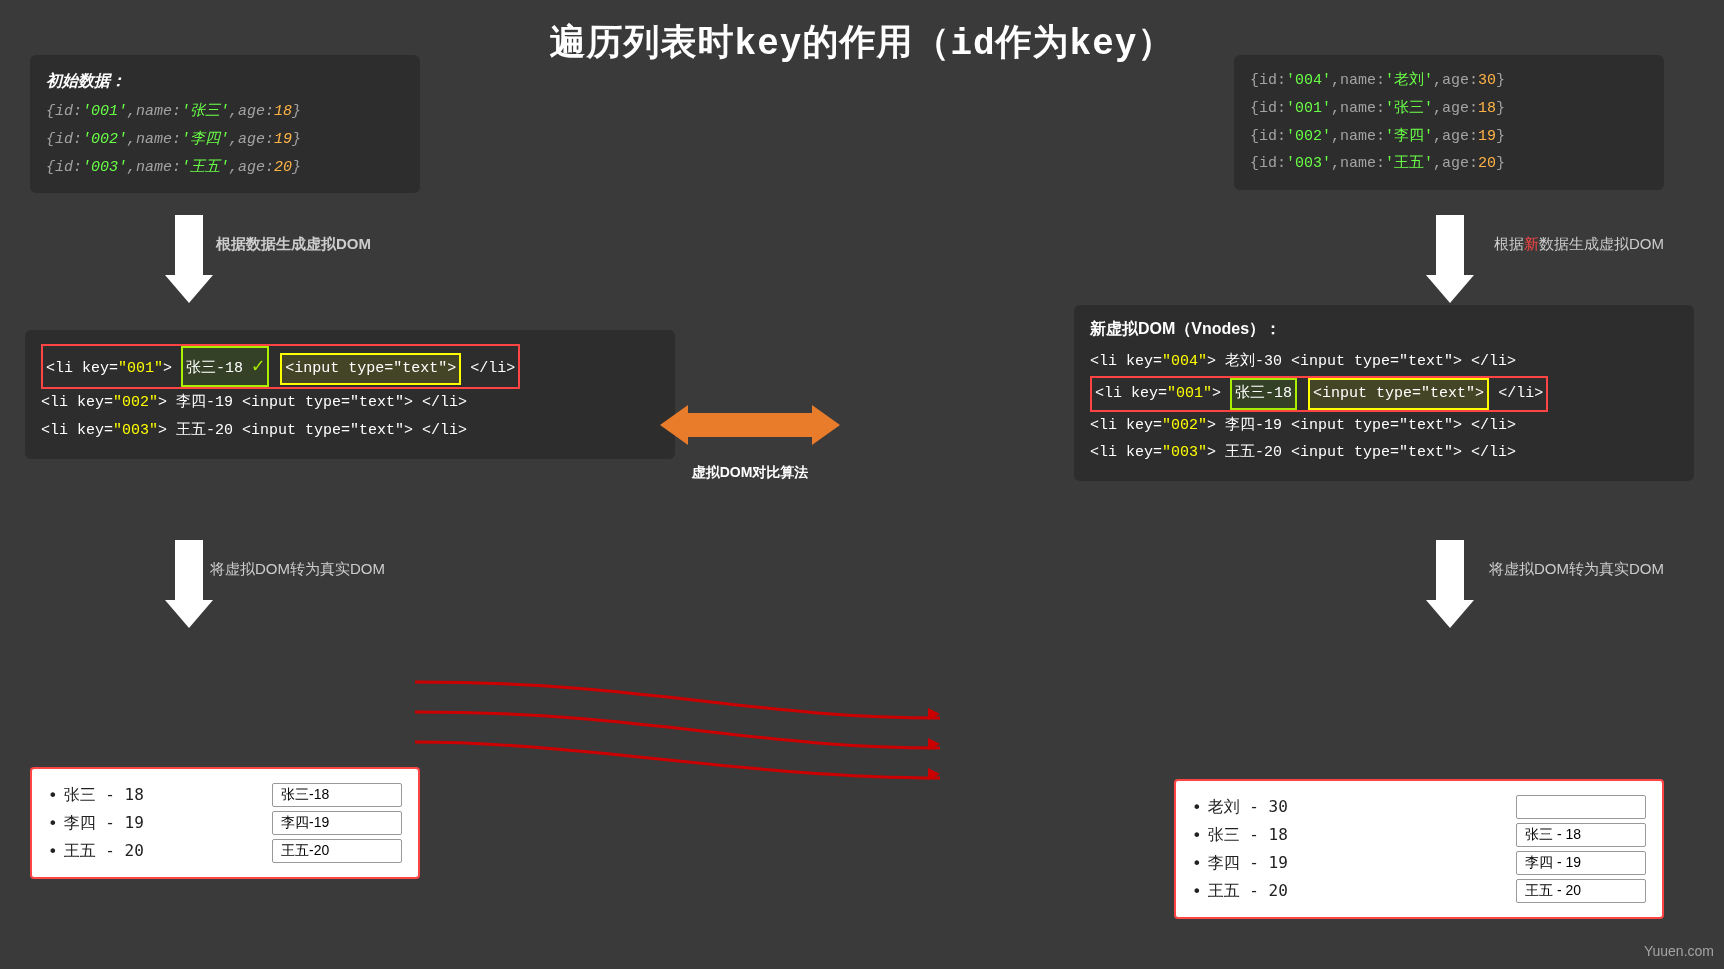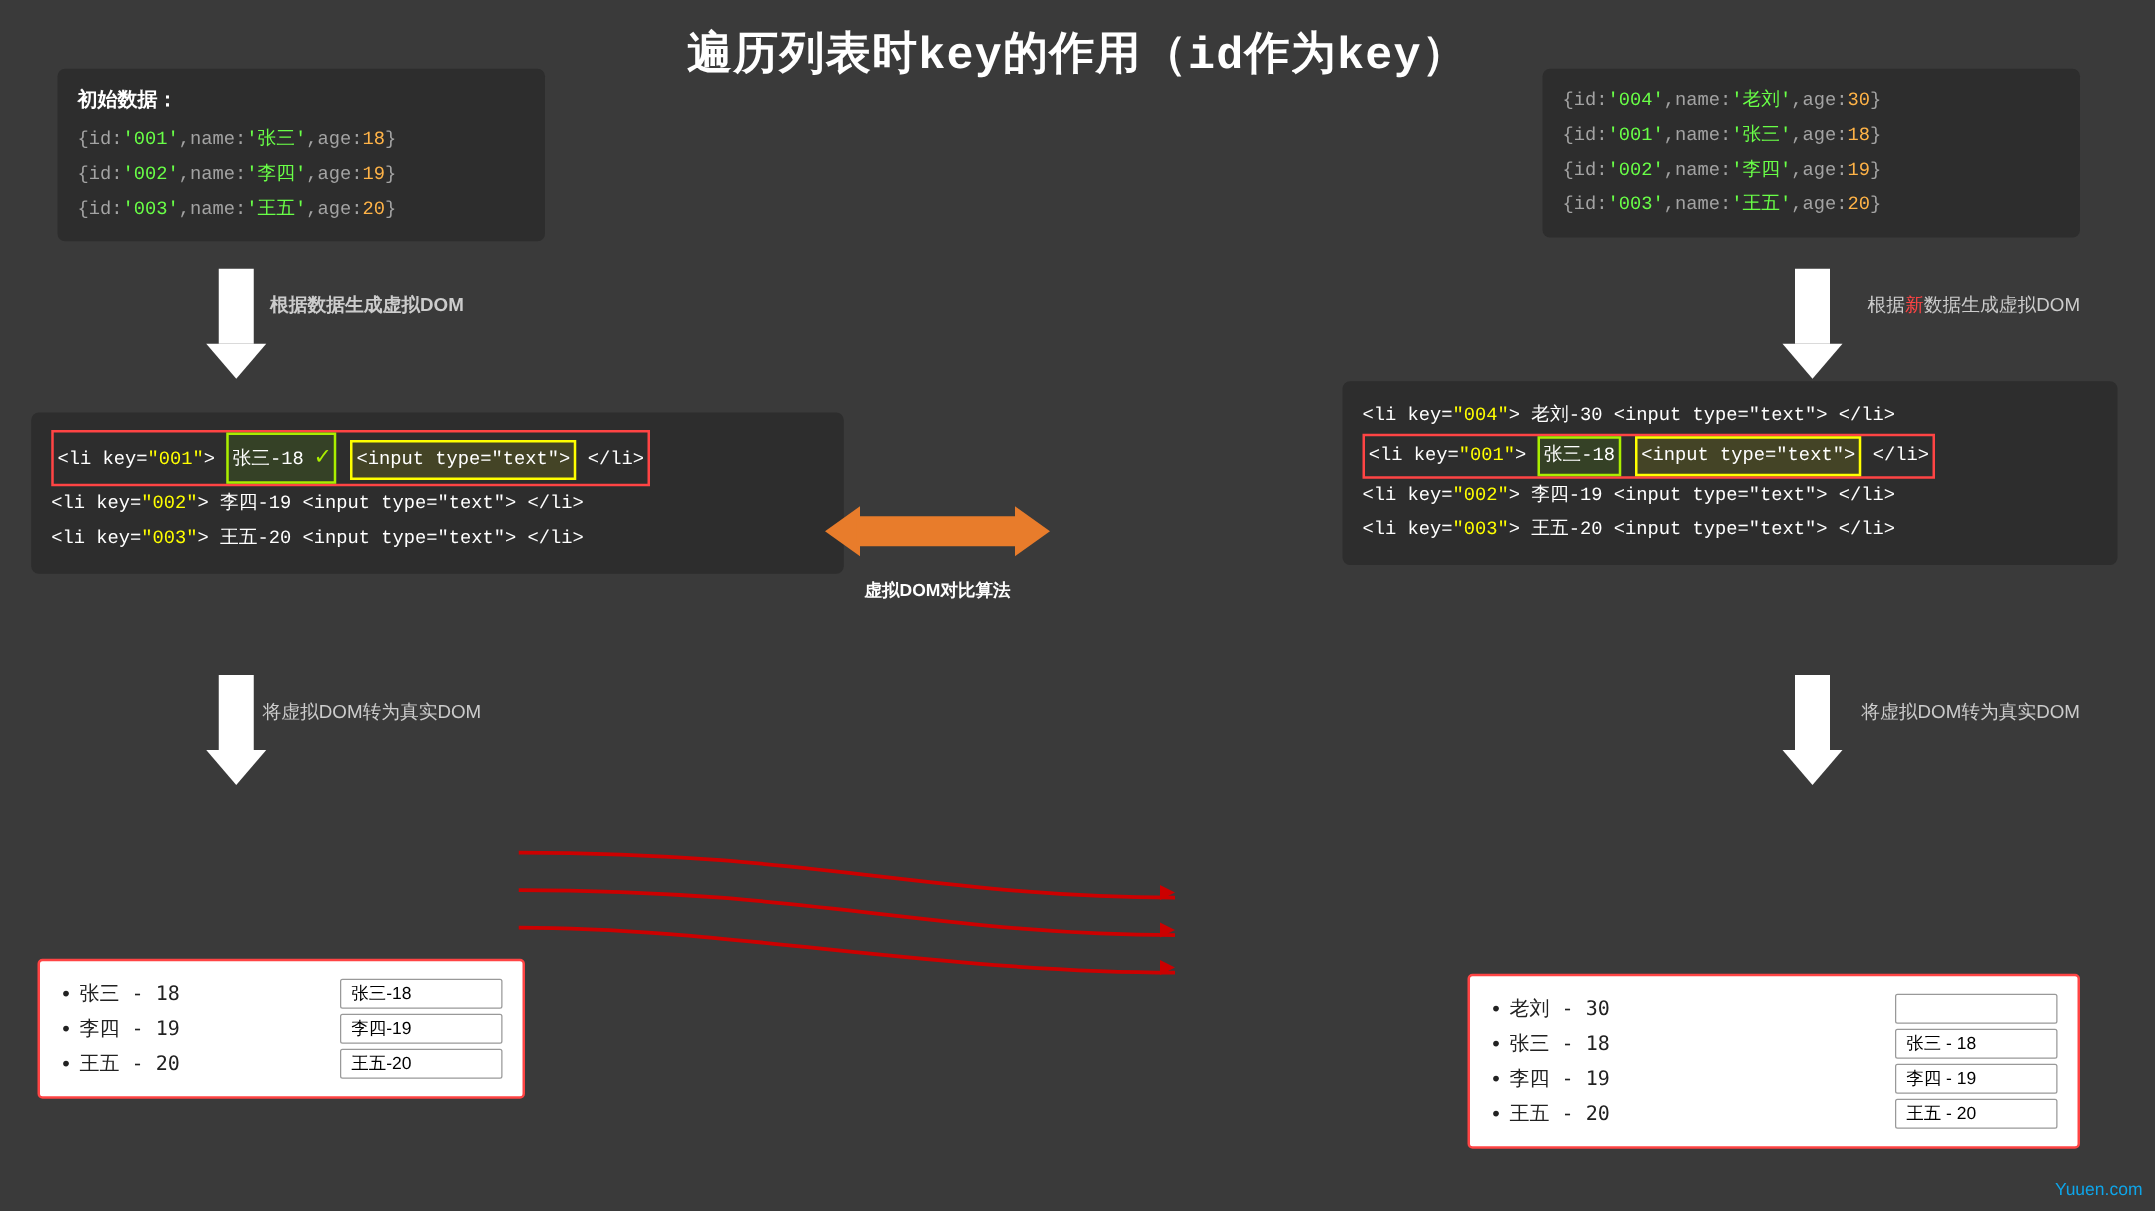--- a/index.html
+++ b/index.html
@@ -42,22 +42,23 @@
 
     .cyan { color: #a3a3a3; }
     .green { color: #69ff47; }
     .orange-c { color: #ffb347; }
     .white { color: #fff; }
     .yellow { color: #ffff00; }
 
     
     #init-data {
       top: 55px;
-      left: 46px;
+      left: 30px;
       width: 390px;
+      font-style: italic;
     }
 
     
     #new-data {
       top: 55px;
       right: 60px;
       width: 430px;
     }
 
     
@@ -231,21 +232,21 @@
       width: 1724px;
       height: 969px;
       pointer-events: none;
     }
 
     
     #watermark {
       position: absolute;
       bottom: 10px;
       right: 10px;
-      color: #0ea5e9;
+      color: #a3a3a3;
       font-size: 14px;
       font-family: 'Microsoft YaHei', sans-serif;
       text-align: right;
     }
 
     
     .checkmark {
       color: #aaee00;
       font-size: 20px;
       font-weight: bold;
@@ -315,20 +316,21 @@
   </div>
   <div class="code-line">
     <span class="white">&lt;li key=</span><span class="yellow">"002"</span><span class="white">&gt; 李四-19 &lt;input type="text"&gt; &lt;/li&gt;</span>
   </div>
   <div class="code-line">
     <span class="white">&lt;li key=</span><span class="yellow">"003"</span><span class="white">&gt; 王五-20 &lt;input type="text"&gt; &lt;/li&gt;</span>
   </div>
 </div>
 
 <div id="new-vdom">
+  <div class="vdom-title">新虚拟DOM（Vnodes）：</div>
 
   <div class="code-line">
     <span class="white">&lt;li key=</span><span class="yellow">"004"</span><span class="white">&gt; 老刘-30 &lt;input type="text"&gt; &lt;/li&gt;</span>
   </div>
 
   <div class="code-line">
     <span class="hl-red">
       <span class="white">&lt;li key=</span><span class="yellow">"001"</span><span class="white">&gt; </span>
       <span class="hl-green-box"><span style="color:#fff;">张三-18</span></span>
       <span style="margin-left:2px;"></span>

